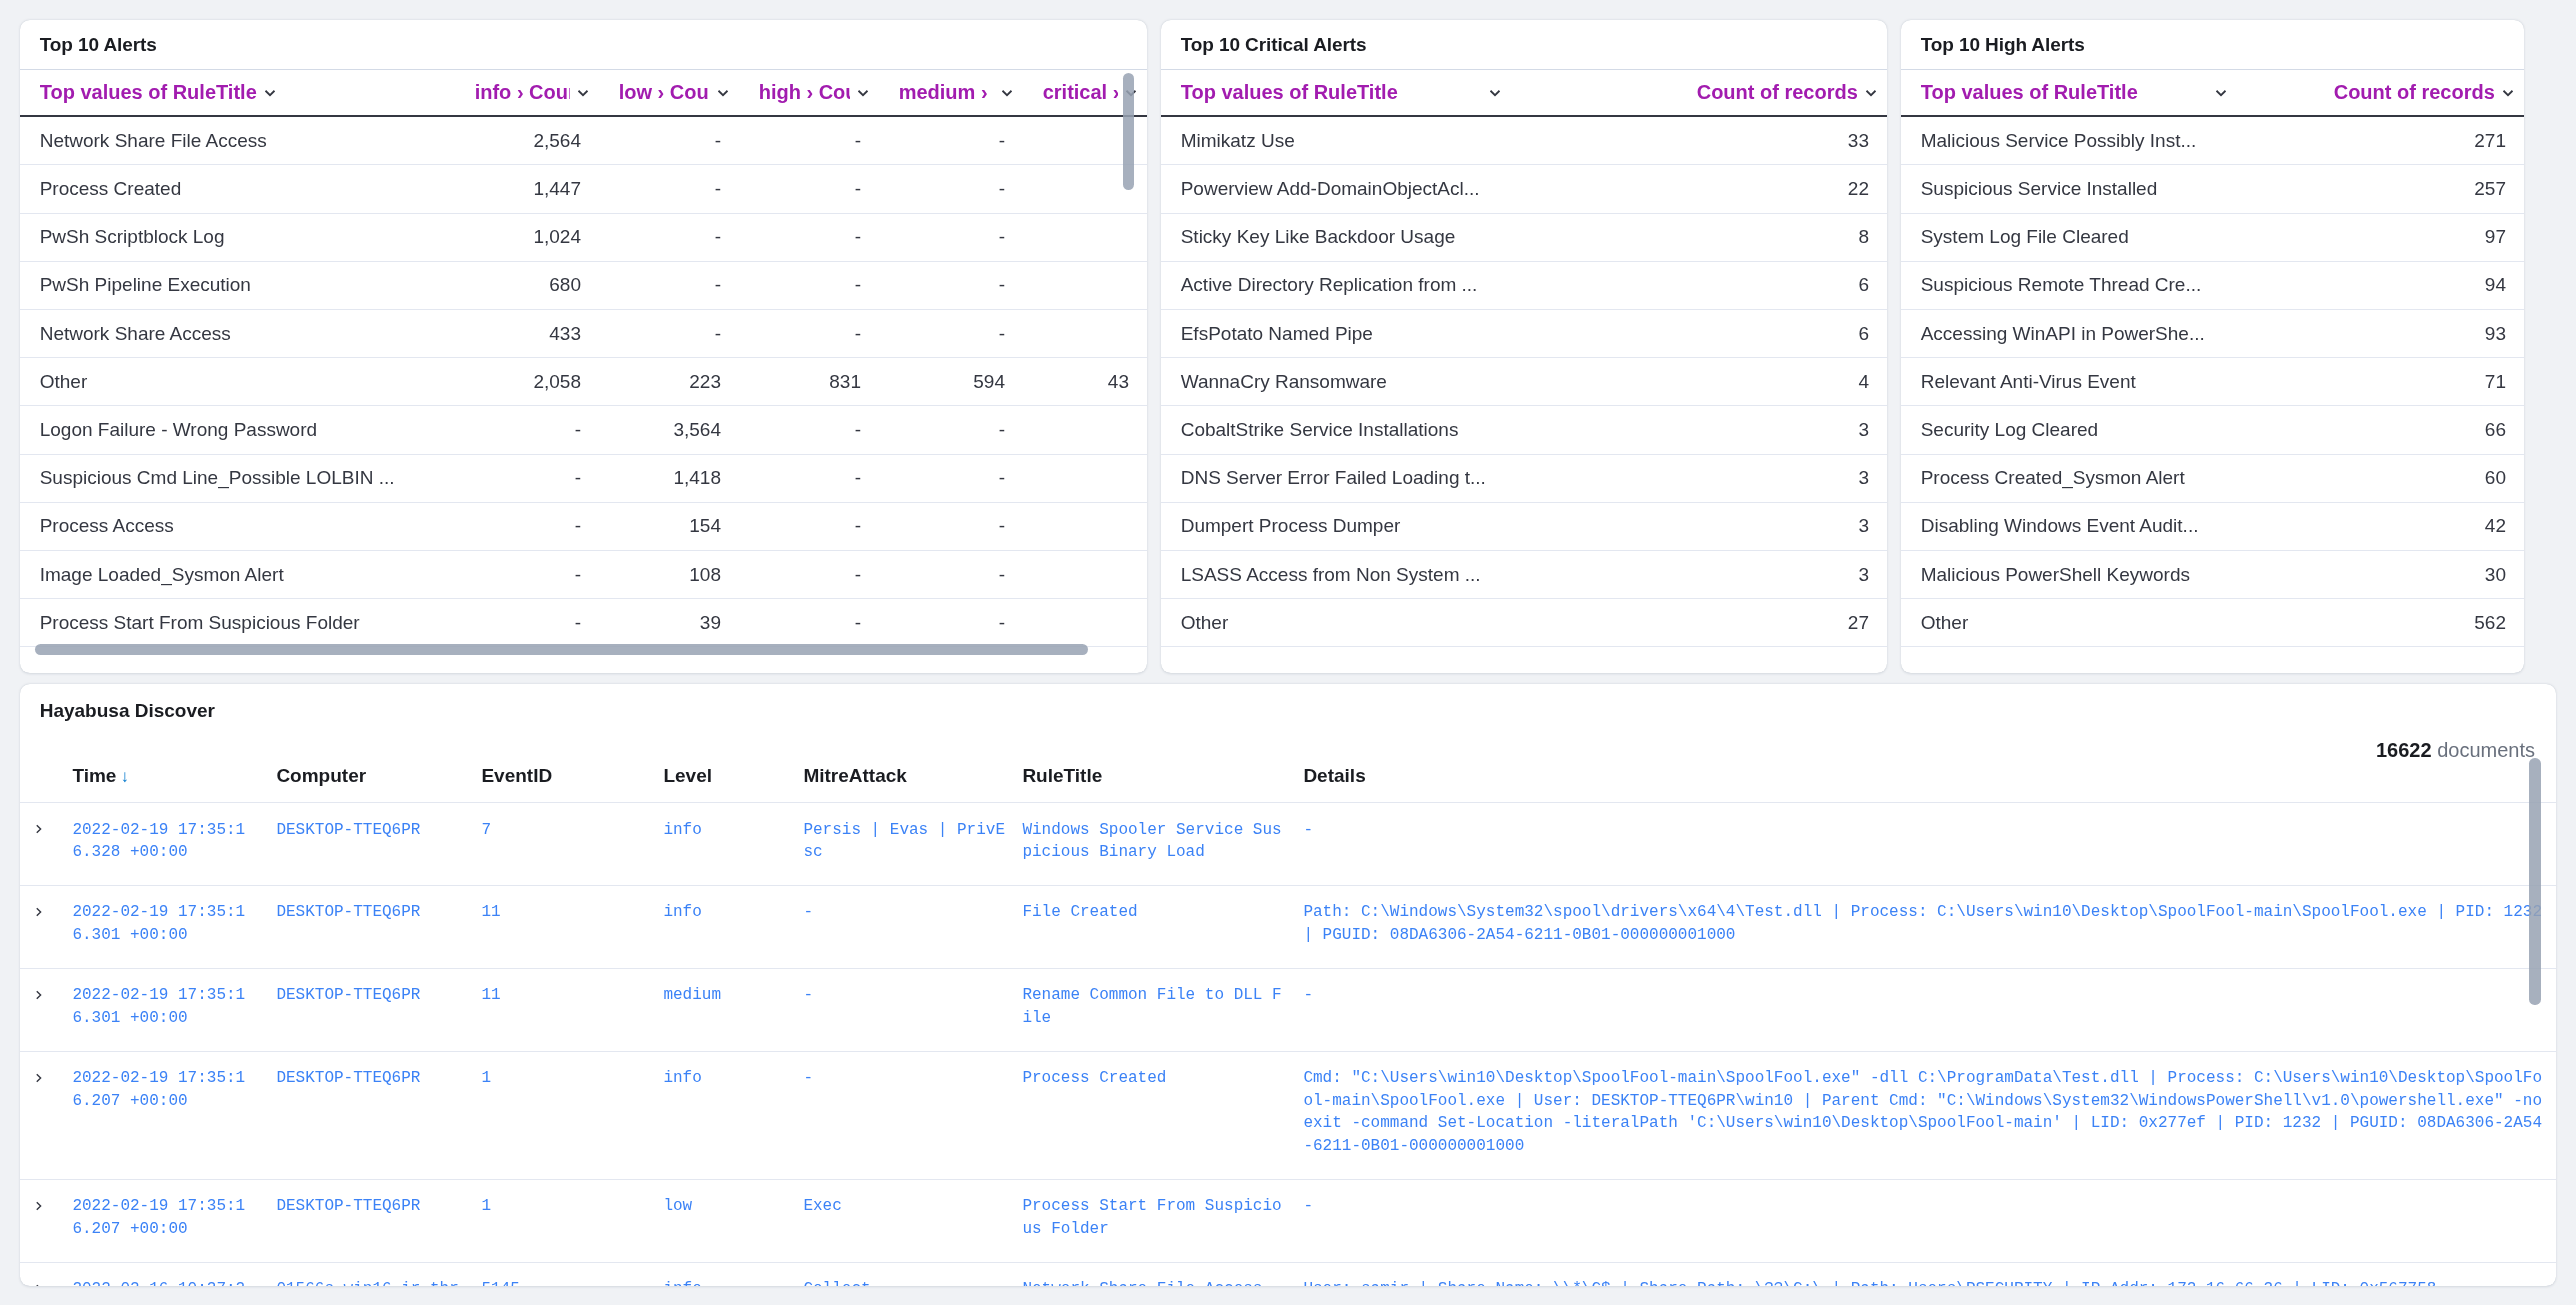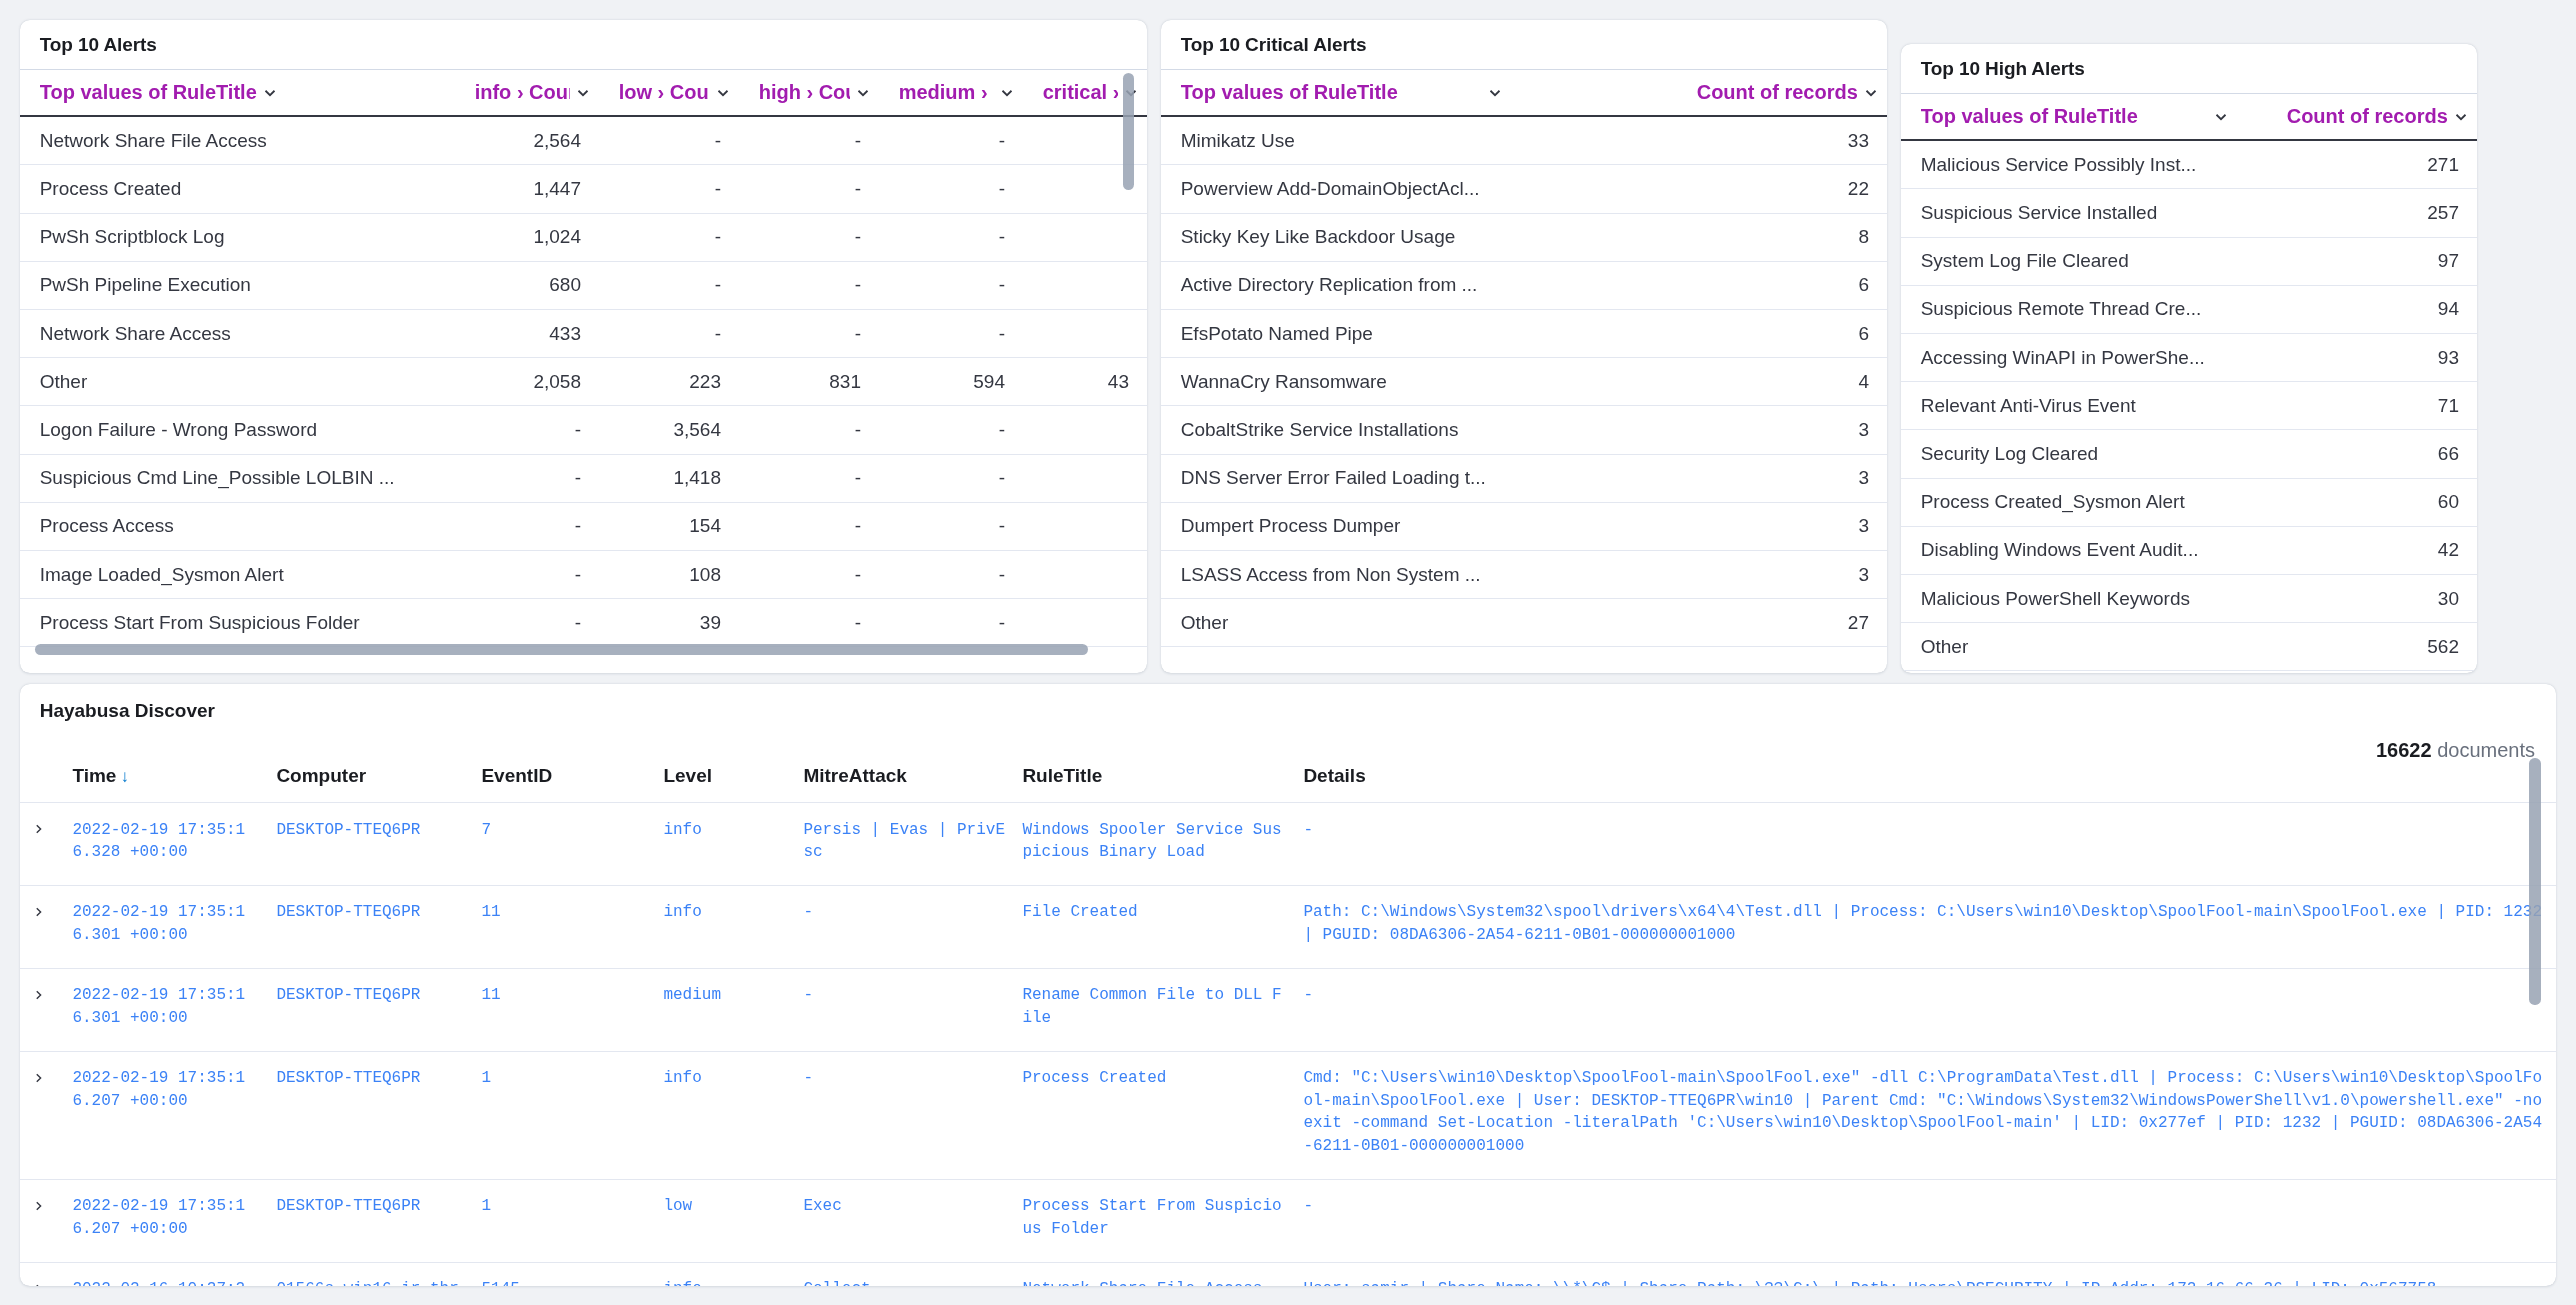--- a/index.html
+++ b/index.html
@@ -31,21 +31,21 @@
     background: #ffffff;
     border-radius: 9.8px;
     box-shadow: 0 0.7px 2.8px rgba(17,43,74,.12), 0 0 0.7px rgba(17,43,74,.18);
     position: relative;
     overflow: hidden;
     display: flex;
     flex-direction: column;
   }
   .panel-1 { width: 1127px; }
   .panel-2 { width: 726px; }
-  .panel-3 { width: 576px; margin-top: 24px; }
+  .panel-3 { width: 623px; }
 
   .panel-title {
     font-size: 19px;
     font-weight: bold;
     color: #1a1c21;
     padding: 15.4px 19.7px 12.6px 19.7px;
     letter-spacing: -0.1px;
     line-height: 1.1;
   }
 

